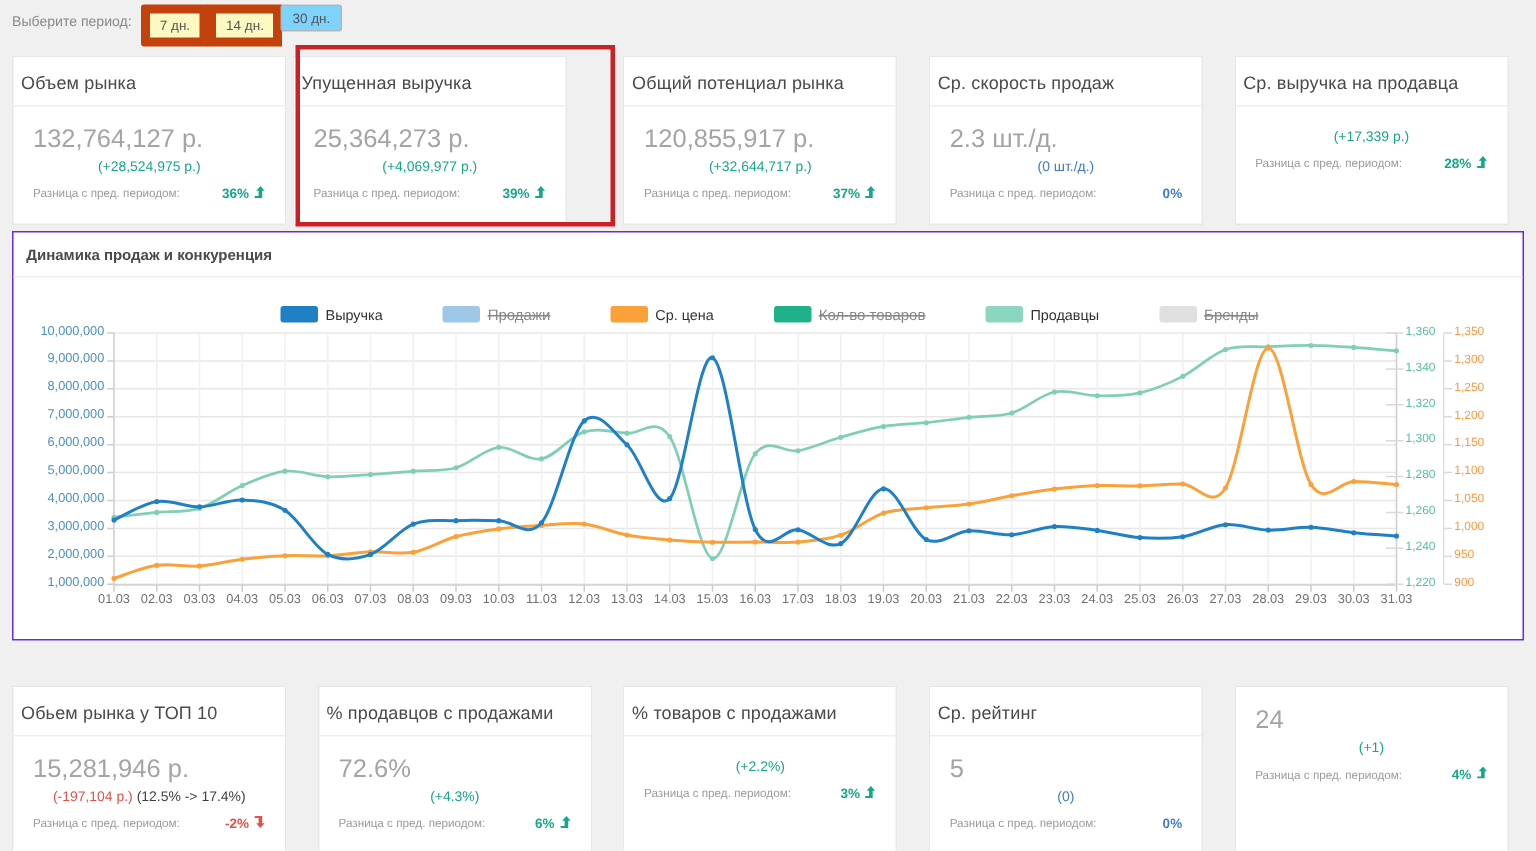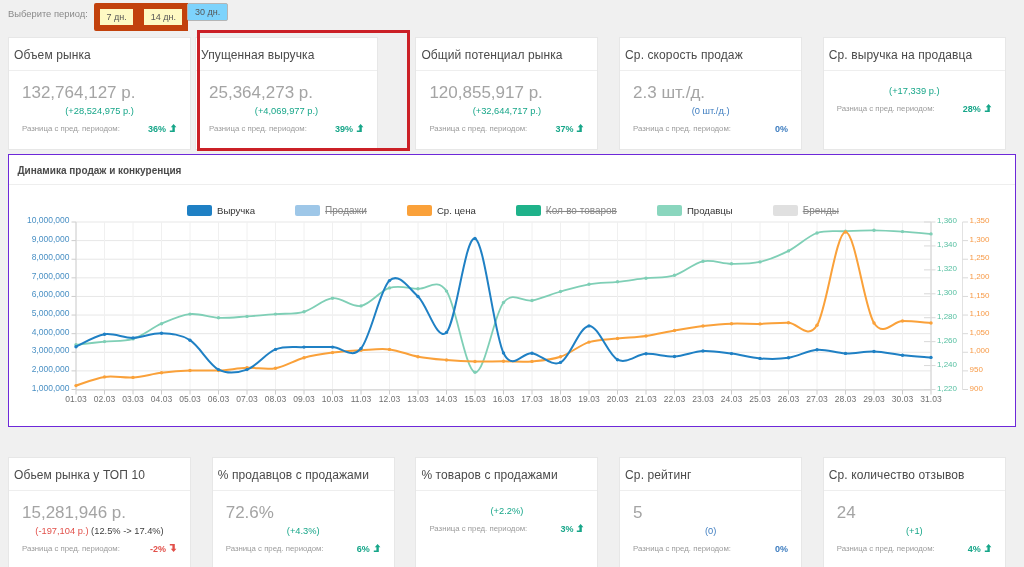--- a/index.html
+++ b/index.html
@@ -399,21 +399,20 @@
   <div class="cbody">
     <div class="big">5</div>
     <div class="sub"><span style="color:#3e7dc0">(0)</span></div>
     <div class="diff">
         <span>Разница с пред. периодом:</span>
         <span class="dr" style="color:#3e7dc0">0%</span>
       </div>
   </div>
 </div>
 <div class="card" style="left:822.8px;top:457px;">
-  <div class="chead">Ср. количество отзывов</div>
   <div class="cbody">
     <div class="big">24</div>
     <div class="sub"><span style="color:#17a689">(+1)</span></div>
     <div class="diff">
         <span>Разница с пред. периодом:</span>
         <span class="dr" style="color:#17a689">4%<svg width="8" height="8" viewBox="0 0 8 8" style="margin-left:3px">
             <path d="M0.8 8 L0.8 6.6 L3.4 6.6 L3.4 3.2 L1.8 3.2 L4.6 0 L7.4 3.2 L5.8 3.2 L5.8 8 Z" fill="#17a689"></path>
           </svg></span>
       </div>
   </div>

